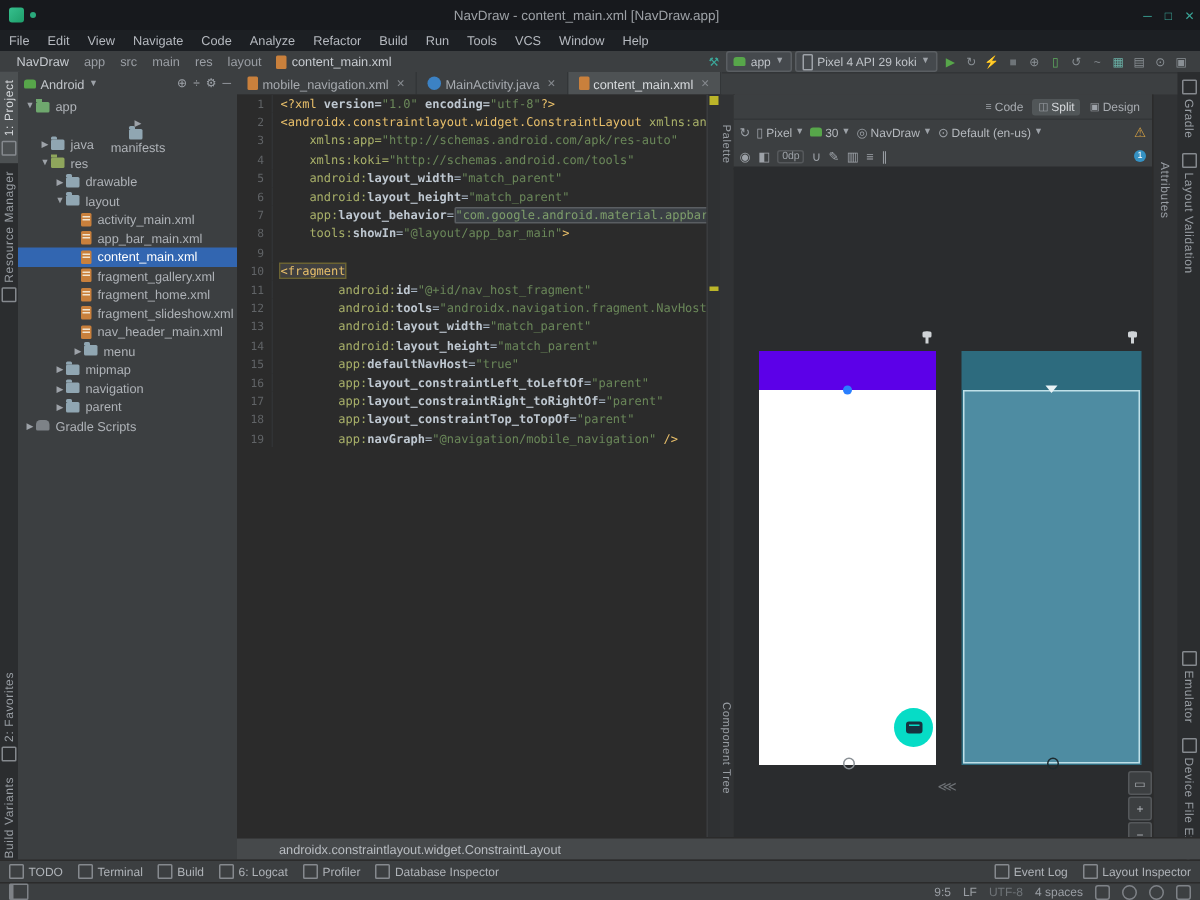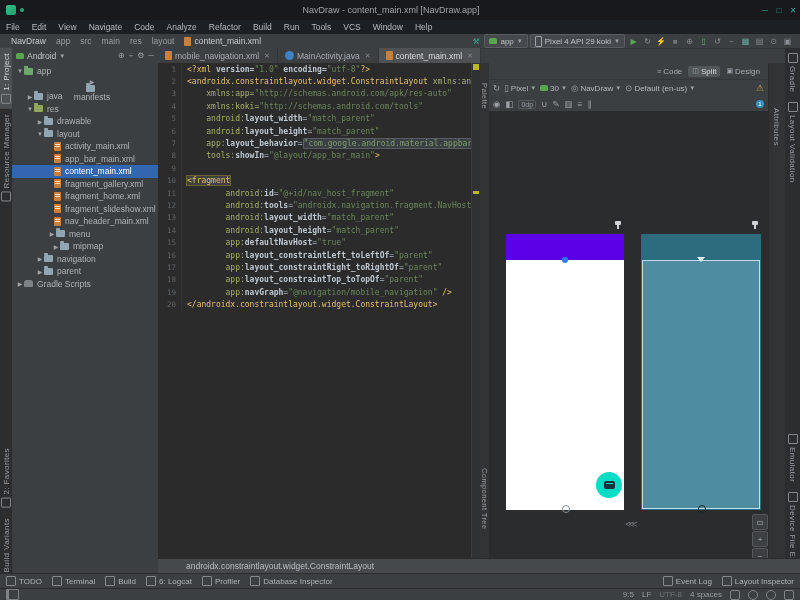--- a/index.html
+++ b/index.html
@@ -299,21 +299,21 @@
       <div class="tree-row" style="padding-left: 34px;">
         <span class="tree-arrow"></span>
         <span class="ticon layoutfile"></span>
         <span>nav_header_main.xml</span>
       </div>
       <div class="tree-row" style="padding-left: 36px;">
         <span class="tree-arrow">▶</span>
         <span class="ticon folder"></span>
         <span>menu</span>
       </div>
-      <div class="tree-row" style="padding-left: 24px; margin-left: 16px;">
+      <div class="tree-row" style="padding-left: 24px;">
         <span class="tree-arrow">▶</span>
         <span class="ticon folder"></span>
         <span>mipmap</span>
       </div>
       <div class="tree-row" style="padding-left: 24px;">
         <span class="tree-arrow">▶</span>
         <span class="ticon folder"></span>
         <span>navigation</span>
       </div>
       <div class="tree-row" style="padding-left: 24px;">
@@ -360,21 +360,20 @@
     <div class="code-line"><span class="gutter">10</span><span class="tk-taghl">&lt;fragment</span></div>
     <div class="code-line"><span class="gutter">11</span><span class="tk-ns">        android:</span><span class="tk-attr">id</span><span class="tk-eq">=</span><span class="tk-str">"@+id/nav_host_fragment"</span></div>
     <div class="code-line"><span class="gutter">12</span><span class="tk-ns">        android:</span><span class="tk-attr">tools</span><span class="tk-eq">=</span><span class="tk-str">"androidx.navigation.fragment.NavHostFragment"</span></div>
     <div class="code-line"><span class="gutter">13</span><span class="tk-ns">        android:</span><span class="tk-attr">layout_width</span><span class="tk-eq">=</span><span class="tk-str">"match_parent"</span></div>
     <div class="code-line"><span class="gutter">14</span><span class="tk-ns">        android:</span><span class="tk-attr">layout_height</span><span class="tk-eq">=</span><span class="tk-str">"match_parent"</span></div>
     <div class="code-line"><span class="gutter">15</span><span class="tk-ns">        app:</span><span class="tk-attr">defaultNavHost</span><span class="tk-eq">=</span><span class="tk-str">"true"</span></div>
     <div class="code-line"><span class="gutter">16</span><span class="tk-ns">        app:</span><span class="tk-attr">layout_constraintLeft_toLeftOf</span><span class="tk-eq">=</span><span class="tk-str">"parent"</span></div>
     <div class="code-line"><span class="gutter">17</span><span class="tk-ns">        app:</span><span class="tk-attr">layout_constraintRight_toRightOf</span><span class="tk-eq">=</span><span class="tk-str">"parent"</span></div>
     <div class="code-line"><span class="gutter">18</span><span class="tk-ns">        app:</span><span class="tk-attr">layout_constraintTop_toTopOf</span><span class="tk-eq">=</span><span class="tk-str">"parent"</span></div>
     <div class="code-line"><span class="gutter">19</span><span class="tk-ns">        app:</span><span class="tk-attr">navGraph</span><span class="tk-eq">=</span><span class="tk-str">"@navigation/mobile_navigation"</span><span class="tk-tag"> /&gt;</span></div>
-    <div class="code-line"><span class="gutter">20</span><span class="tk-tag">&lt;/androidx.constraintlayout.widget.ConstraintLayout&gt;</span></div>
   </div>
 <div class="abs" id="editor-scroll">
   <div class="scrollmark" style="top:1px;height:6px;"></div>
   <div class="scrollmark" style="top:128px;height:3px;"></div>
 </div>
 
 <div class="abs" id="palette-strip">
   <div class="vlabel" style="top:20px;">Palette</div>
   <div class="vlabel" style="top:405px;">Component Tree</div>
 </div>

